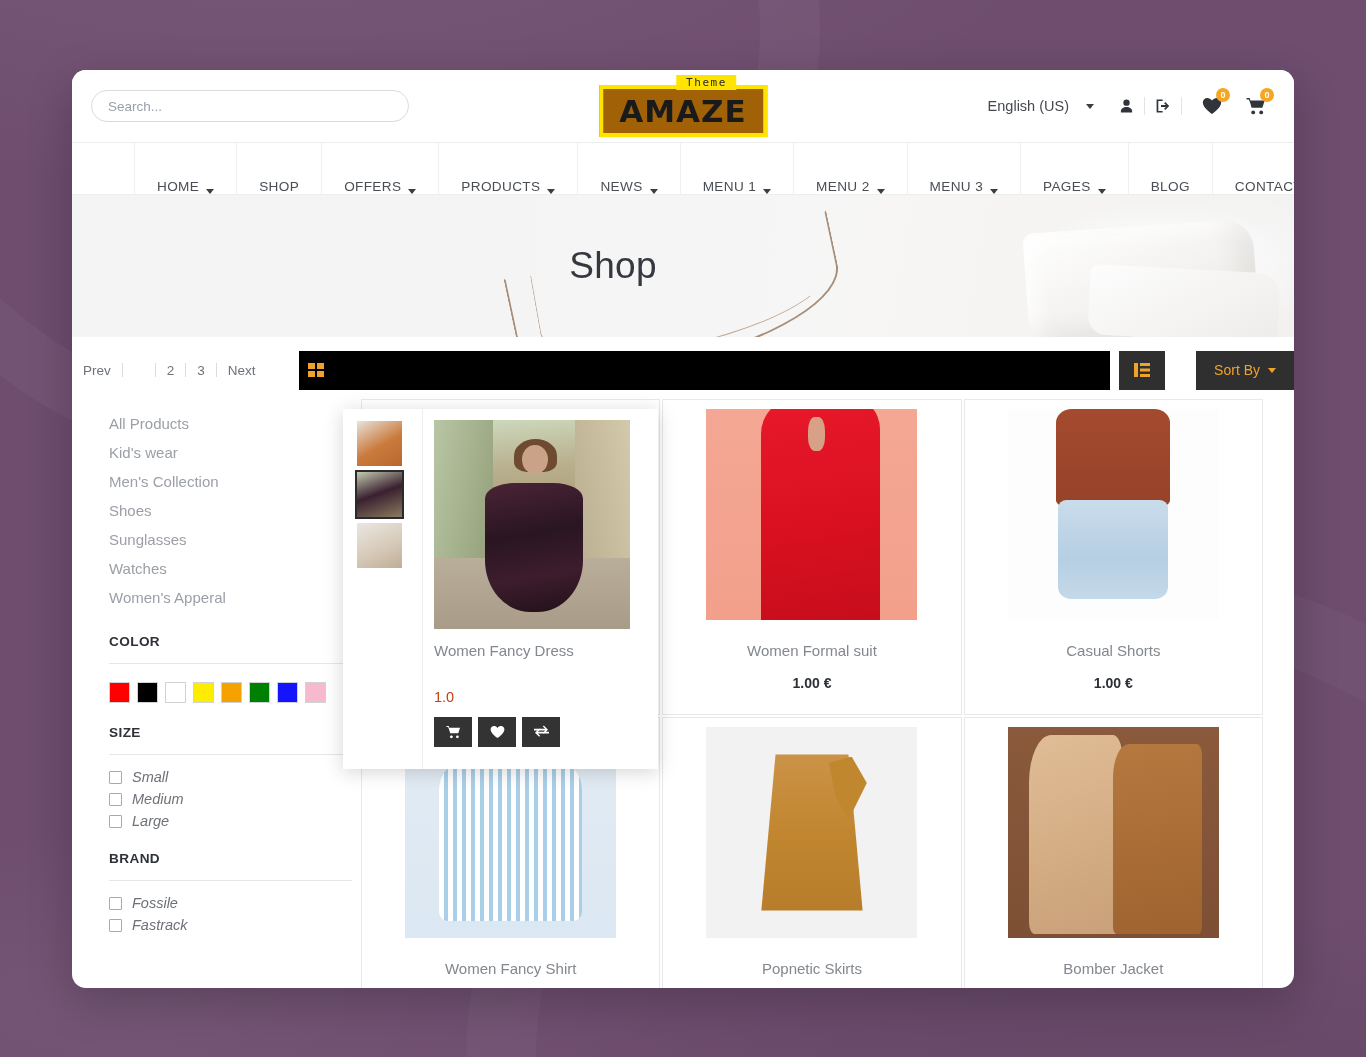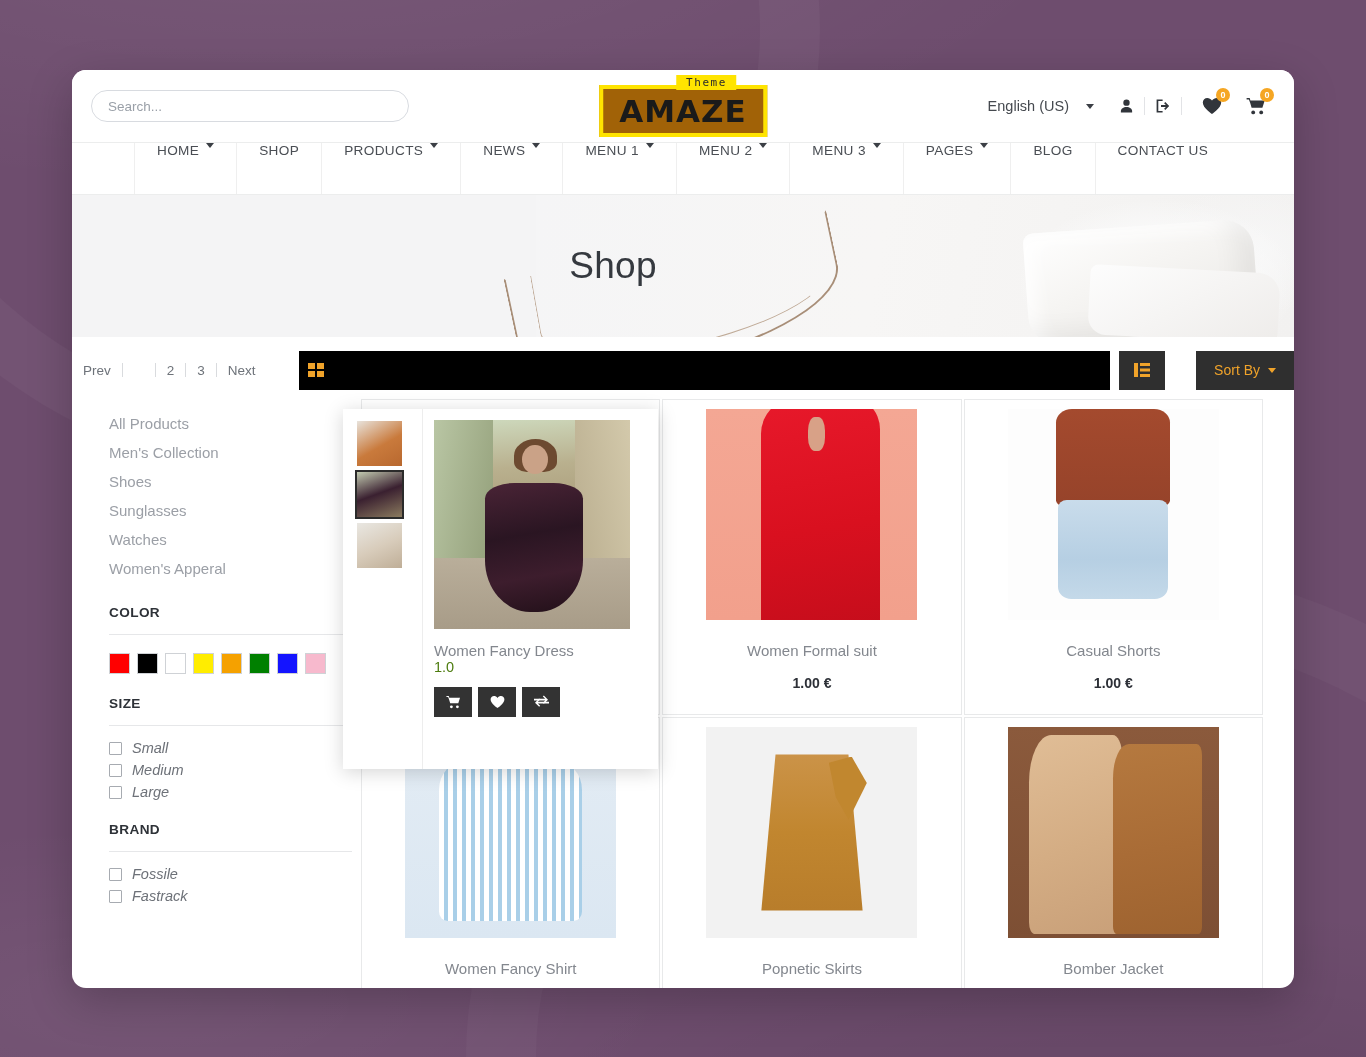--- a/index.html
+++ b/index.html
@@ -138,21 +138,21 @@
   .nav {
     height: 53px;
     border-top: 1px solid #eceded;
     border-bottom: 1px solid #eceded;
     display: flex;
     align-items: stretch;
     padding-left: 62px;
     background: #fff;
   }
   .nav-item {
-    display: flex; align-items: flex-start; gap: 7px;
+    display: flex; align-items: flex-end; gap: 7px;
     padding: 0 22px;
     font-size: 13.6px;
     letter-spacing: 0.35px;
     color: #4a4e54;
     border-right: 1px solid #efefef;
     cursor: pointer;
     white-space: nowrap;
   }
   .nav-item:first-child { border-left: 1px solid #efefef; }
   .nav-item:last-child { border-right: none; }
@@ -413,21 +413,21 @@
   }
   .qv-hero .head {
     position:absolute; left:45%; top:12%; width:13%; height:14%;
     background:#caa287; border-radius:50%;
   }
   .qv-hero .hair {
     position:absolute; left:41%; top:9%; width:22%; height:16%;
     background:#6d4a30; border-radius:50% 50% 30% 30%;
   }
   .qv-name { font-size: 15px; color: #83878e; margin-top: 13px; }
-  .qv-price { font-size: 14.5px; color: #4d7c0f; }
+  .qv-price { font-size: 14.5px; color: #c2410c; margin-top: 30px; }
   .qv-actions { display: flex; gap: 6px; margin-top: 12px; }
   .qv-btn {
     width: 38px; height: 30px;
     background: #333333;
     display: flex; align-items: center; justify-content: center;
     color: #fff; cursor: pointer;
   }
 
   svg { display: block; }
 </style>
@@ -486,20 +486,24 @@
     </div>
   </div>
 
   <div class="nav">
     <div class="nav-item">
         <span>HOME</span>
         <span class="caret"></span>
       </div>
     <div class="nav-item">
         <span>SHOP</span>
+      </div>
+    <div class="nav-item">
+        <span>OFFERS</span>
+        <span class="caret"></span>
       </div>
     <div class="nav-item">
         <span>PRODUCTS</span>
         <span class="caret"></span>
       </div>
     <div class="nav-item">
         <span>NEWS</span>
         <span class="caret"></span>
       </div>
     <div class="nav-item">
@@ -567,20 +571,21 @@
     <div class="sortby">
       <span>Sort By</span>
       <span class="caret-orange"></span>
     </div>
   </div>
 
   <div class="content">
 
     <div class="sidebar">
       <div class="cat-item">All Products</div>
+      <div class="cat-item">Kid's wear</div>
       <div class="cat-item">Men's Collection</div>
       <div class="cat-item">Shoes</div>
       <div class="cat-item">Sunglasses</div>
       <div class="cat-item">Watches</div>
       <div class="cat-item">Women's Apperal</div>
 
       <div class="filter-title">COLOR</div>
       <div class="filter-rule"></div>
       <div class="swatches">
         <div class="swatch" style="background:#ff0000"></div>

